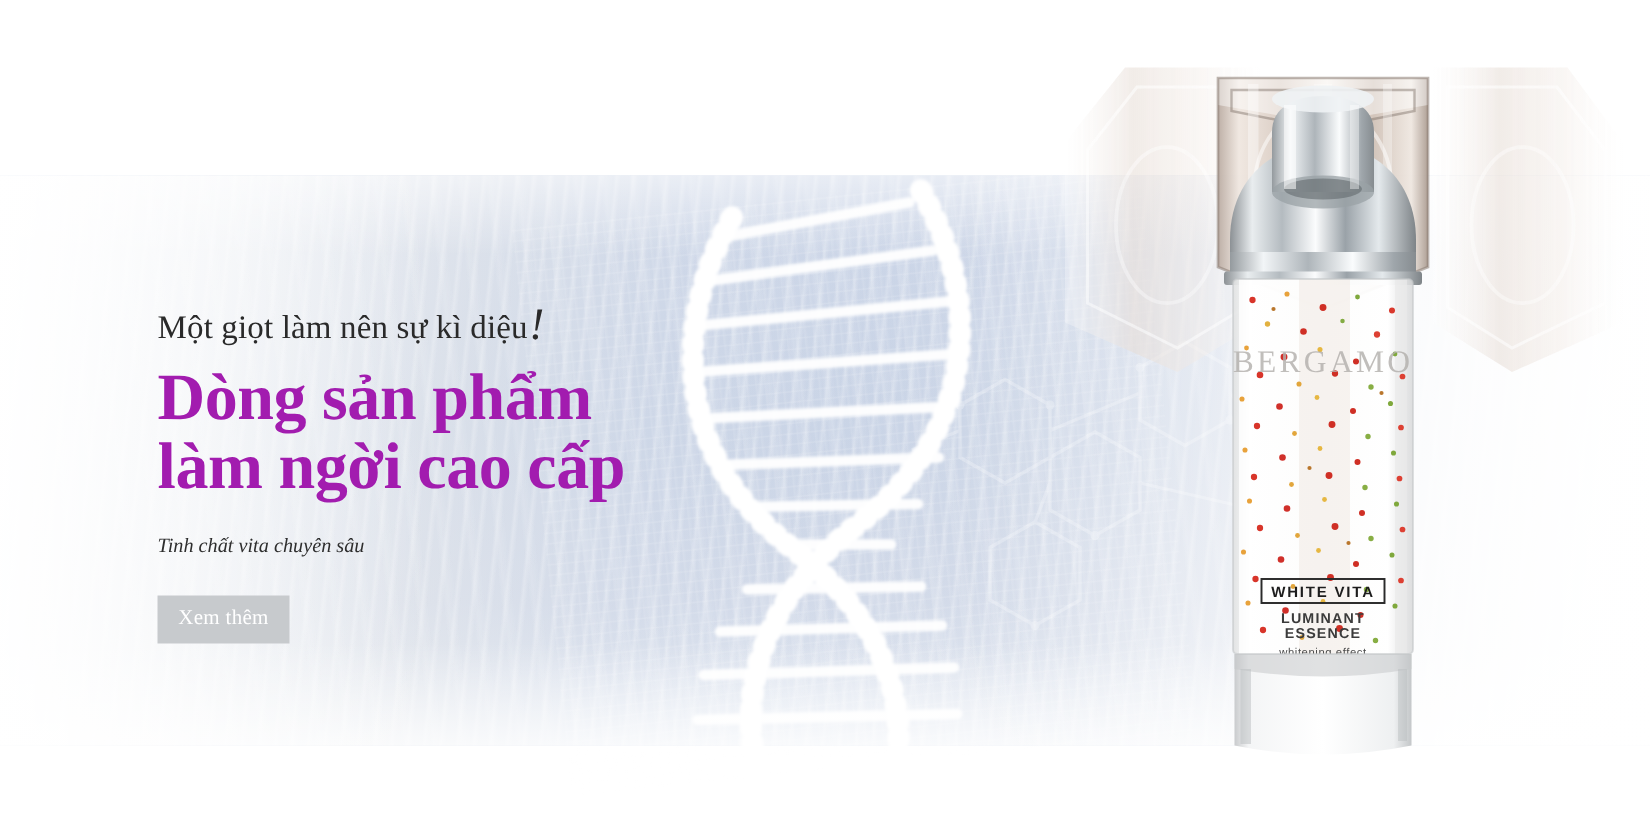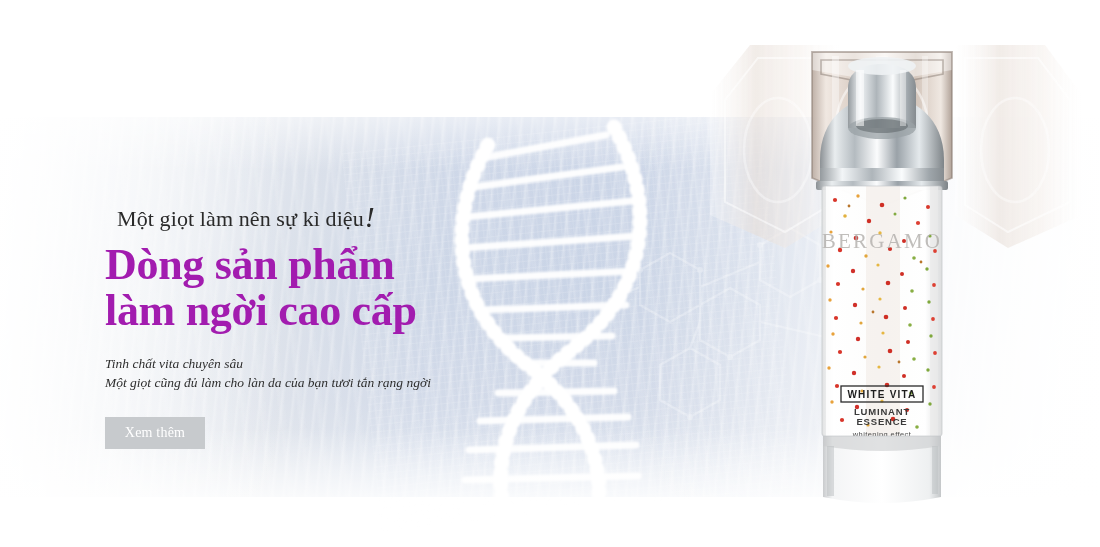--- a/index.html
+++ b/index.html
@@ -91,21 +91,21 @@
   .molecules { position:absolute; left:600px; top:150px; width:360px; height:340px; opacity:.30; }
 
   
   .bottle-wrap { position:absolute; left:690px; top:0px; width:410px; height:520px; }
 
   
   .copy { position:absolute; left:105px; top:198px; width:400px; }
 
   .eyebrow {
     font-size:22px; color:#2a2a2a; letter-spacing:.1px;
-    white-space:nowrap; line-height:1.25;margin-left:12px;
+    white-space:nowrap; line-height:1.25;
   }
   .eyebrow .bang {
     font-size:30px; font-style:italic; font-weight:400;
     vertical-align:-1px; padding-left:1px;
   }
   .headline {
     margin-top:6px;
     font-size:44px; font-weight:700; color:#a21caf;
     line-height:1.05; letter-spacing:-0.3px;
   }
@@ -113,21 +113,21 @@
 
   .sub {
     margin-top:20px;
     font-style:italic; font-size:13.5px; color:#2e2e2e;
     line-height:1.45; white-space:nowrap;
   }
 
   .cta {
     margin-top:24px;
     display:inline-block;
-    width:100px; height:32px;
+    width:88px; height:32px;
     line-height:32px; text-align:center;
     background:#c7cacd; color:#ffffff;
     font-size:14px; letter-spacing:.2px;
     border:0; cursor:pointer;
     font-family:"Liberation Serif", serif;
   }
 </style>
 </head>
 <body>
 
@@ -397,19 +397,18 @@
       <span>Một giọt làm nên sự kì diệu</span><span class="bang">!</span>
     </div>
 
     <h1 class="headline">
       <span>Dòng sản phẩm</span>
       <span class="l2">làm ngời cao cấp</span>
     </h1>
 
     <div class="sub">
       <div>Tinh chất vita chuyên sâu</div>
-      <div>Một giọt cũng đủ làm cho làn da của bạn tươi tắn rạng ngời</div>
     </div>
 
     <button class="cta">Xem thêm</button>
   </div>
 
 </div>
 
 </body></html>

